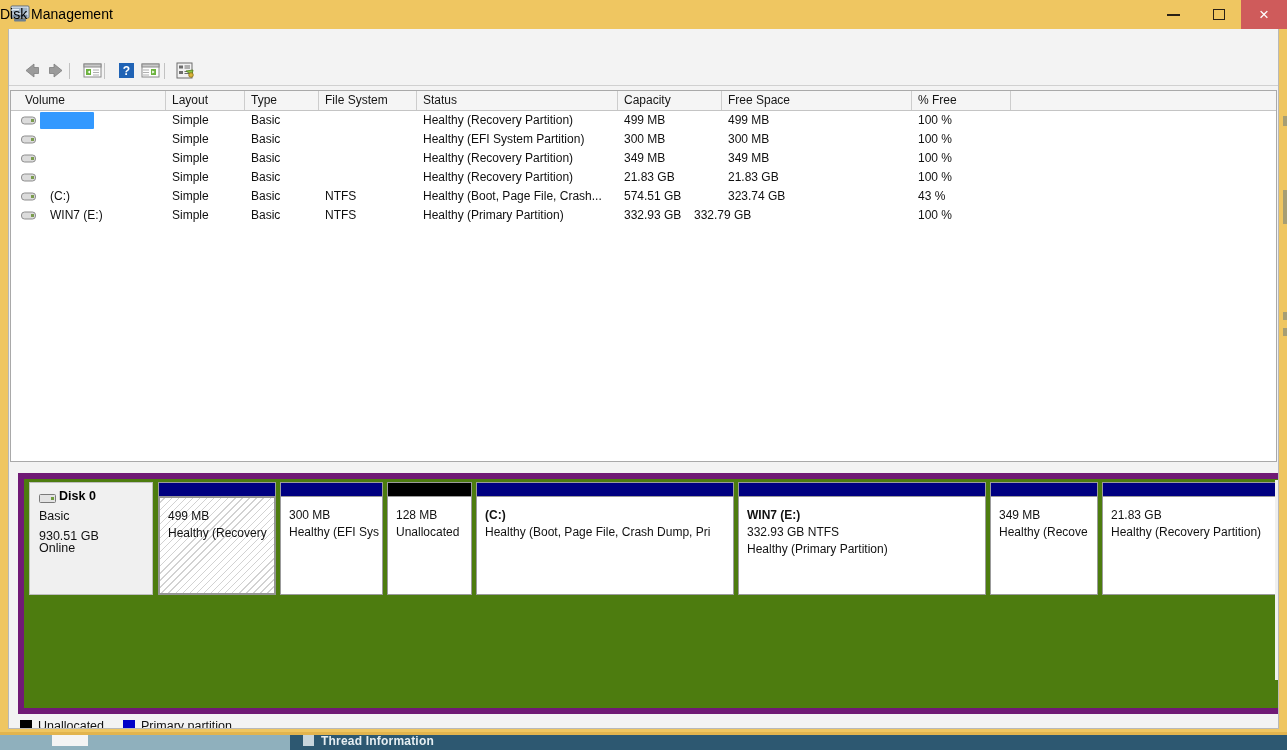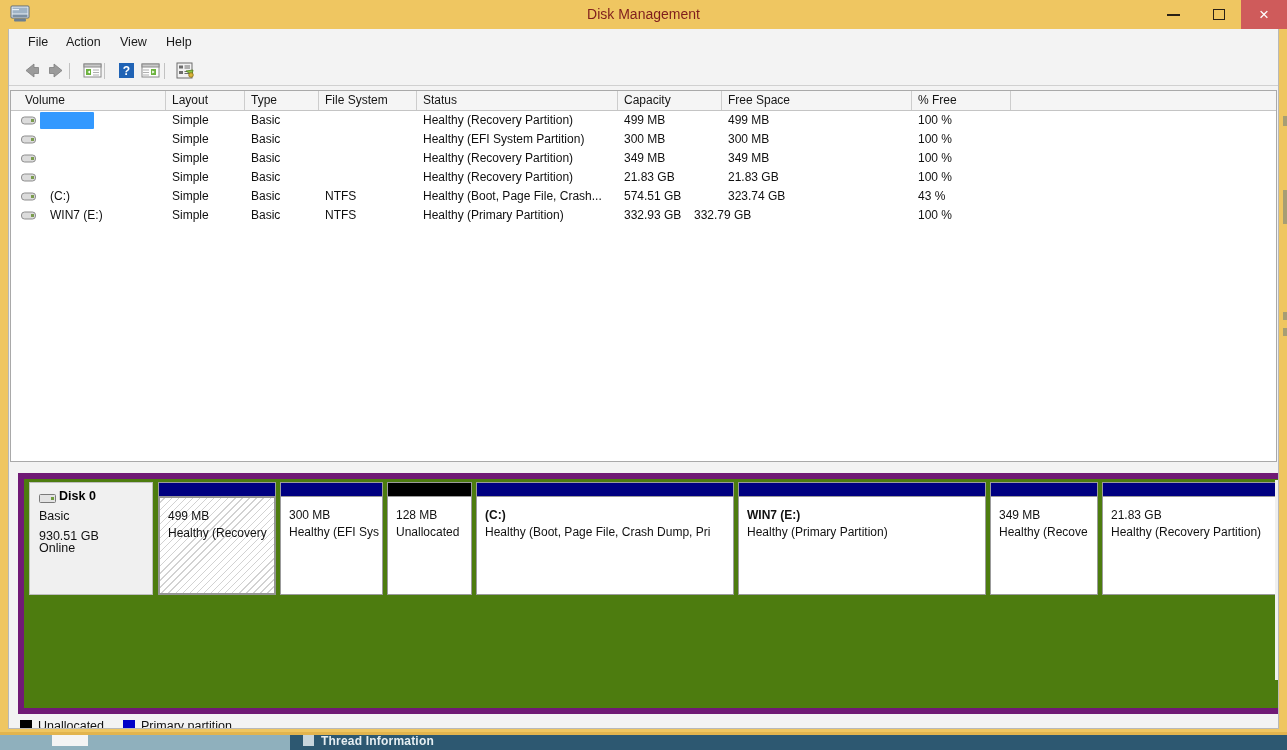--- a/index.html
+++ b/index.html
@@ -79,23 +79,23 @@
   }
   #title-icon {
     position: absolute;
     left: 10px; top: 4px;
     width: 20px; height: 19px;
   }
   #title-text {
     position: absolute;
     left: 0; top: 6px;
     width: 1287px;
-    text-align: center;
+    text-align: left;
     font-size: 14px;
-    color: #7f1d1d;
+    color: #000000;
     font-family: "Liberation Sans", sans-serif;
   }
   .winbtn {
     position: absolute;
     top: 0;
     height: 29px;
     width: 46px;
     display: flex;
     align-items: center;
     justify-content: center;
@@ -411,26 +411,20 @@
     <div class="winbtn" id="btn-max">
       <span class="glyph-max"></span>
     </div>
     <div class="winbtn" id="btn-close">
       <span class="glyph-close">×</span>
     </div>
   </div>
 
   <div id="client">
 
-    <div id="menu-bar">
-      <div class="menu-item" style="left:14px">File</div>
-      <div class="menu-item" style="left:52px">Action</div>
-      <div class="menu-item" style="left:106px">View</div>
-      <div class="menu-item" style="left:152px">Help</div>
-    </div>
 
     <div id="toolbar">
 
       <div class="tb-btn" style="left:12px">
         <svg viewBox="0 0 22 21" width="22" height="21">
           <path d="M13 4 L5 10.5 L13 17 L13 13.5 L17.5 13.5 L17.5 7.5 L13 7.5 Z" fill="#9b9b9b" stroke="#7d7d7d" stroke-width="0.8" stroke-linejoin="round"></path>
         </svg>
       </div>
 
       <div class="tb-btn" style="left:36px">
@@ -629,20 +623,21 @@
             <div class="part-bar"></div>
             <div class="part-body">
               <div class="part-line bold">(C:)</div>
               <div class="part-line">Healthy (Boot, Page File, Crash Dump, Pri</div>
             </div>
           </div>
           <div class="part" style="left: 709px; width: 248px;">
             <div class="part-bar"></div>
             <div class="part-body">
               <div class="part-line bold">WIN7  (E:)</div>
+              <div class="part-line">332.93 GB NTFS</div>
               <div class="part-line">Healthy (Primary Partition)</div>
             </div>
           </div>
           <div class="part" style="left: 961px; width: 108px;">
             <div class="part-bar"></div>
             <div class="part-body">
               <div class="part-line">349 MB</div>
               <div class="part-line">Healthy (Recove</div>
             </div>
           </div>

